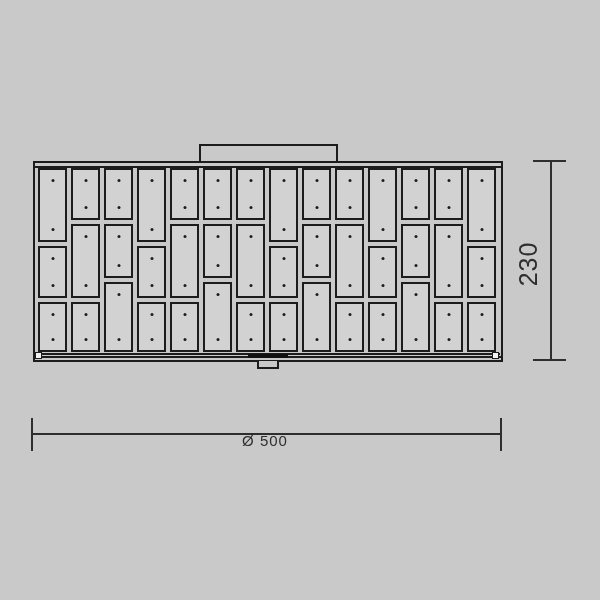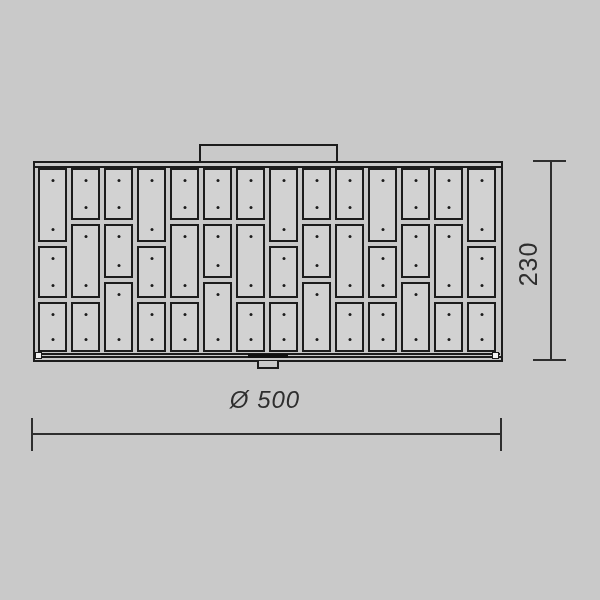--- a/index.html
+++ b/index.html
@@ -36,21 +36,21 @@
   .bottom-tab{left:257px;top:361px;width:22px;height:8px;border:2px solid var(--ln,#1c1c1c);border-top:none;background:var(--bg,#c9c9c9);}
   
   .dim{background:var(--dim,#2e2e2e);}
   .dim-v-line{left:550px;top:161px;width:2px;height:200px;}
   .dim-v-tick-top{left:533px;top:160px;width:33px;height:2px;}
   .dim-v-tick-bot{left:533px;top:359px;width:33px;height:2px;}
   .dim-h-line{left:31px;top:433px;width:471px;height:2px;}
   .dim-h-tick-left{left:31px;top:418px;width:2px;height:33px;}
   .dim-h-tick-right{left:500px;top:418px;width:2px;height:33px;}
   .dim-label{color:var(--dim,#2e2e2e);white-space:nowrap;line-height:1;}
-  .dim-label-h{left:265px;top:400px;font-size:24px;transform:translate(-50%,-50%);letter-spacing:1px;font-style:italic;}
+  .dim-label-h{left:265px;top:440px;font-size:15px;transform:translate(-50%,-50%);letter-spacing:1px;}
   .dim-label-v{left:528px;top:264px;font-size:25px;transform:translate(-50%,-50%) rotate(-90deg);letter-spacing:1px;}
 </style>
 </head>
 <body>
 
 <div class="page">
 
   <div class="abs canopy"></div>
   <div class="abs body-outline"></div>
   <div class="abs top-inner-line"></div>

